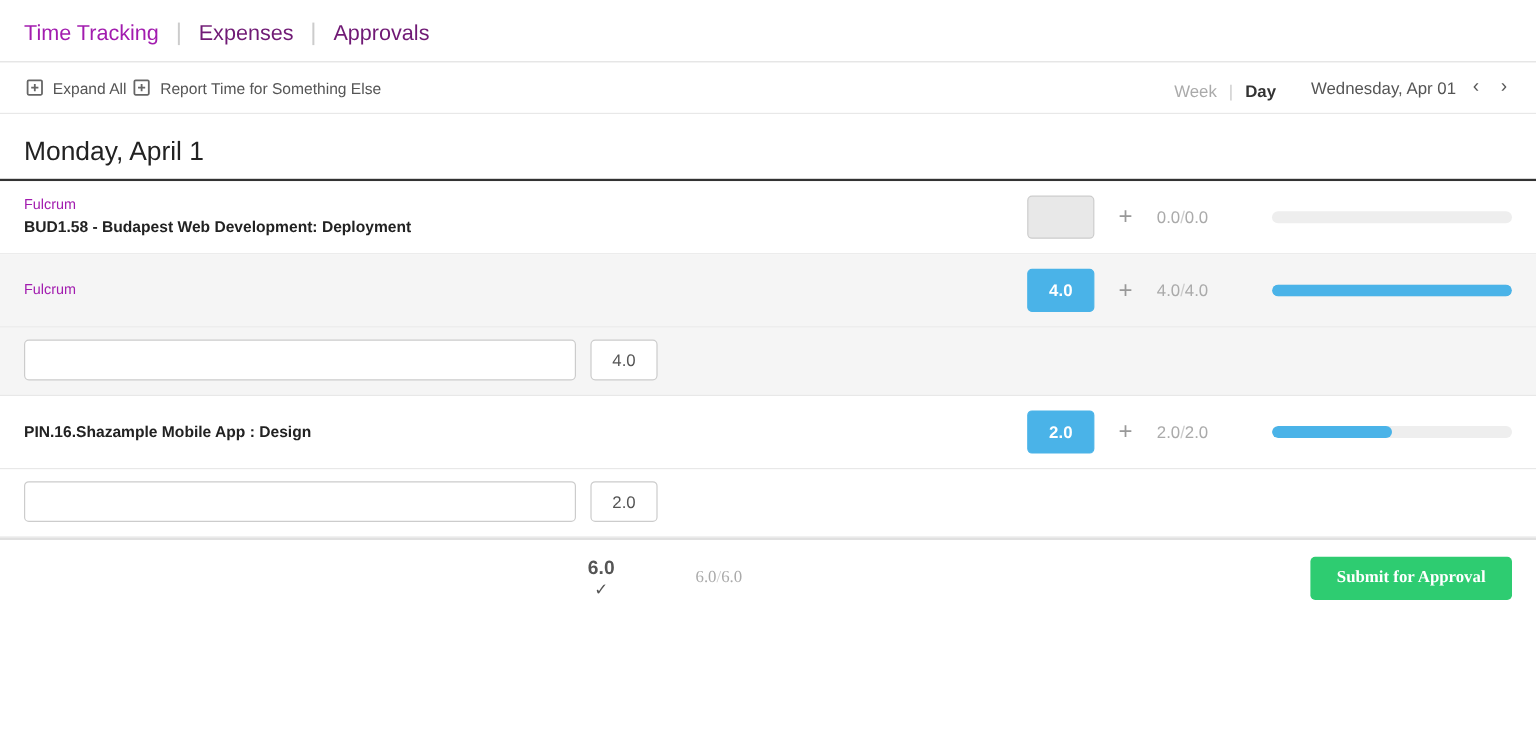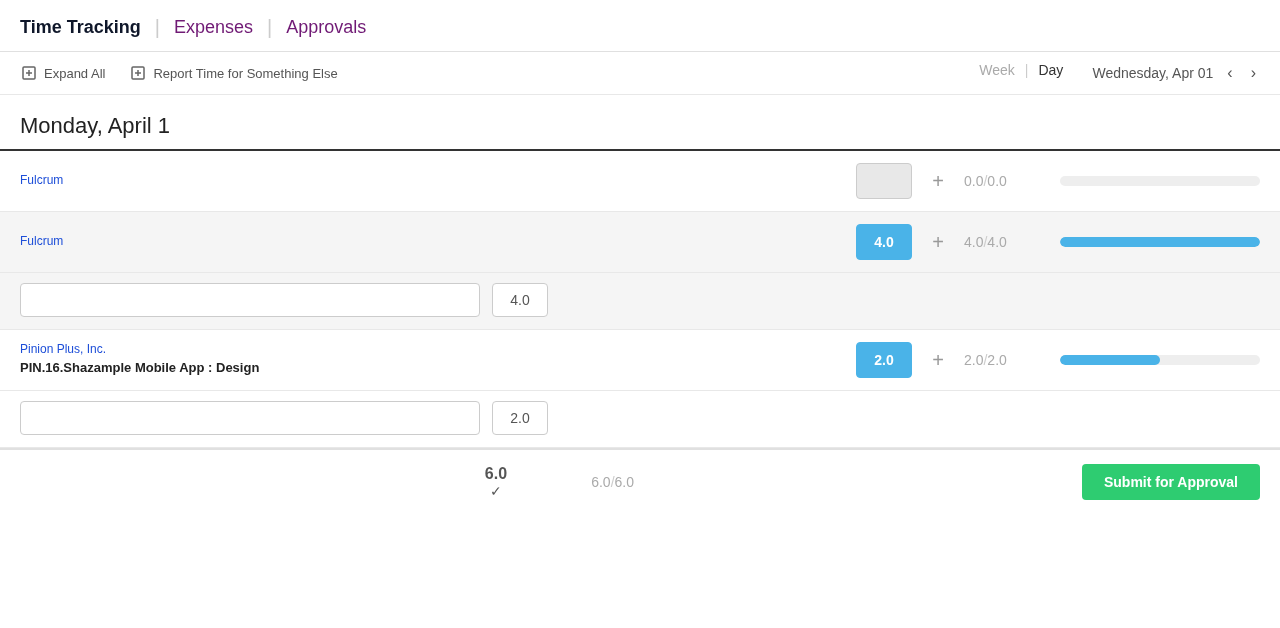--- a/index.html
+++ b/index.html
@@ -4,48 +4,48 @@
   <style>
     * { box-sizing: border-box; margin: 0; padding: 0; }
     body { font-family: -apple-system, BlinkMacSystemFont, 'Segoe UI', Arial, sans-serif; background: #fff; color: #333; font-size: 14px; }
 
     
     .top-nav {
       display: flex; align-items: center; padding: 16px 20px 12px 20px;
       border-bottom: 1px solid #e0e0e0;
     }
     .top-nav-item {
-      font-size: 18px; font-weight: 700; color: #0f172a; cursor: pointer;
+      font-size: 18px; font-weight: 400; color: #a21caf; cursor: pointer;
     }
     .top-nav-separator {
       margin: 0 14px; color: #ccc; font-size: 20px; font-weight: 300;
     }
     .top-nav-item.inactive { font-weight: 400; color: #701a75; }
 
     
     .toolbar {
       display: flex; align-items: center; padding: 10px 20px;
       border-bottom: 1px solid #e8e8e8;
       justify-content: space-between;
     }
-    .toolbar-left { display: flex; gap: 24px; }
-    .toolbar-right { display: flex; align-items: flex-start; gap: 10px; }
+    .toolbar-left { display: flex; gap: 4px; }
+    .toolbar-right { display: flex; align-items: flex-end; gap: 10px; }
     .toolbar-btn {
       display: flex; align-items: center; gap: 6px;
       font-size: 13px; color: #555; cursor: pointer; background: none; border: none;
     }
     .expand-icon {
       width: 18px; height: 18px; display: inline-flex; align-items: center; justify-content: center;
     }
     .expand-icon svg, .add-icon svg { width: 16px; height: 16px; }
 
     .week-day-toggle {
       display: flex; align-items: center; gap: 10px; font-size: 14px; color: #aaa;
     }
-    .week-day-toggle .active { color: #333; font-weight: 400; }
+    .week-day-toggle .active { color: #333; font-weight: 700; }
     .week-day-separator { color: #ccc; }
 
     .date-nav { display: flex; align-items: center; gap: 10px; }
     .date-label { font-size: 14px; color: #555; min-width: 140px; text-align: right; }
     .nav-arrow {
       background: none; border: none; cursor: pointer; color: #555; font-size: 16px; padding: 2px 4px;
     }
 
     
     .section-header {
@@ -59,21 +59,21 @@
     
     .time-row {
       display: flex; align-items: center;
       border-bottom: 1px solid #e8e8e8;
       padding: 12px 20px;
       background: #fff;
     }
     .time-row.alternate { background: #f5f5f5; }
 
     .project-info { flex: 0 0 380px; }
-    .project-client { font-size: 12px; color: #1d4ed8; margin-bottom: 3px; }
+    .project-client { font-size: 12px; color: #a21caf; margin-bottom: 3px; }
     .project-name { font-size: 13px; font-weight: 700; color: #222; line-height: 1.4; }
 
     .row-spacer { flex: 1; }
 
     .time-input-box {
       width: 56px; height: 36px;
       border-radius: 4px; border: 1px solid #ccc;
       text-align: center; font-size: 14px; color: #fff;
       font-weight: 700; cursor: pointer;
       display: flex; align-items: center; justify-content: center;
@@ -119,29 +119,30 @@
     }
 
     
     .footer-row {
       display: flex; align-items: center;
       padding: 14px 20px;
       border-top: 2px solid #e0e0e0;
     }
     .footer-spacer { flex: 1; }
     .footer-total { font-size: 16px; font-weight: 600; color: #555; min-width: 80px; text-align: center; }
-    .footer-fraction { min-width: 80px; text-align: right; font-size: 14px; color: #aaa; margin-left: 10px; }
+    .footer-fraction { min-width: 80px; text-align: center; font-size: 14px; color: #aaa; margin-left: 10px; font-family: Liberation Serif, serif; }
     .footer-fraction .current { color: #aaa; }
     .footer-fraction .slash { color: #ccc; }
     .footer-fraction .total { color: #aaa; }
     .checkmark { color: #555; font-size: 14px; }
     .submit-btn {
       background: #2ecc71; color: #fff; border: none; border-radius: 4px;
       padding: 10px 22px; font-size: 14px; font-weight: 600; cursor: pointer;
       margin-left: 20px;
+      font-family: Liberation Serif, serif;
     }
 
     .footer-total-col { display: flex; flex-direction: column; align-items: center; min-width: 56px; margin-left: 8px; }
   </style>
 </head>
 <body>
 
 <div class="top-nav">
   <span class="top-nav-item">Time Tracking</span>
   <span class="top-nav-separator">|</span>
@@ -189,20 +190,21 @@
 
 <div class="section-header">
   <div class="section-date">Monday, April 1</div>
 </div>
 
 <div class="time-table">
 
   <div class="time-row">
     <div class="project-info">
       <div class="project-client">Fulcrum</div>
+      <div class="project-name">BUD1.58 - Budapest Web Development: Deployment</div>
     </div>
     <div class="row-spacer"></div>
     <div class="time-input-box empty"></div>
     <button class="plus-btn">+</button>
     <div class="time-total">
       <span class="current">0.0</span><span class="slash">/</span><span class="total">0.0</span>
     </div>
     <div class="progress-bar-container">
       <div class="progress-bar" style="width: 0%"></div>
     </div>
@@ -223,21 +225,20 @@
     </div>
   </div>
 
   <div class="sub-row alternate">
     <input class="note-input" type="text" placeholder="" style="">
     <div class="hours-display">4.0</div>
   </div>
 
   <div class="time-row">
     <div class="project-info">
-      <div class="project-client">Pinion Plus, Inc.</div>
       <div class="project-name">PIN.16.Shazample Mobile App : Design</div>
     </div>
     <div class="row-spacer"></div>
     <div class="time-input-box blue">2.0</div>
     <button class="plus-btn">+</button>
     <div class="time-total">
       <span class="current">2.0</span><span class="slash">/</span><span class="total">2.0</span>
     </div>
     <div class="progress-bar-container">
       <div class="progress-bar" style="width: 50%"></div>

